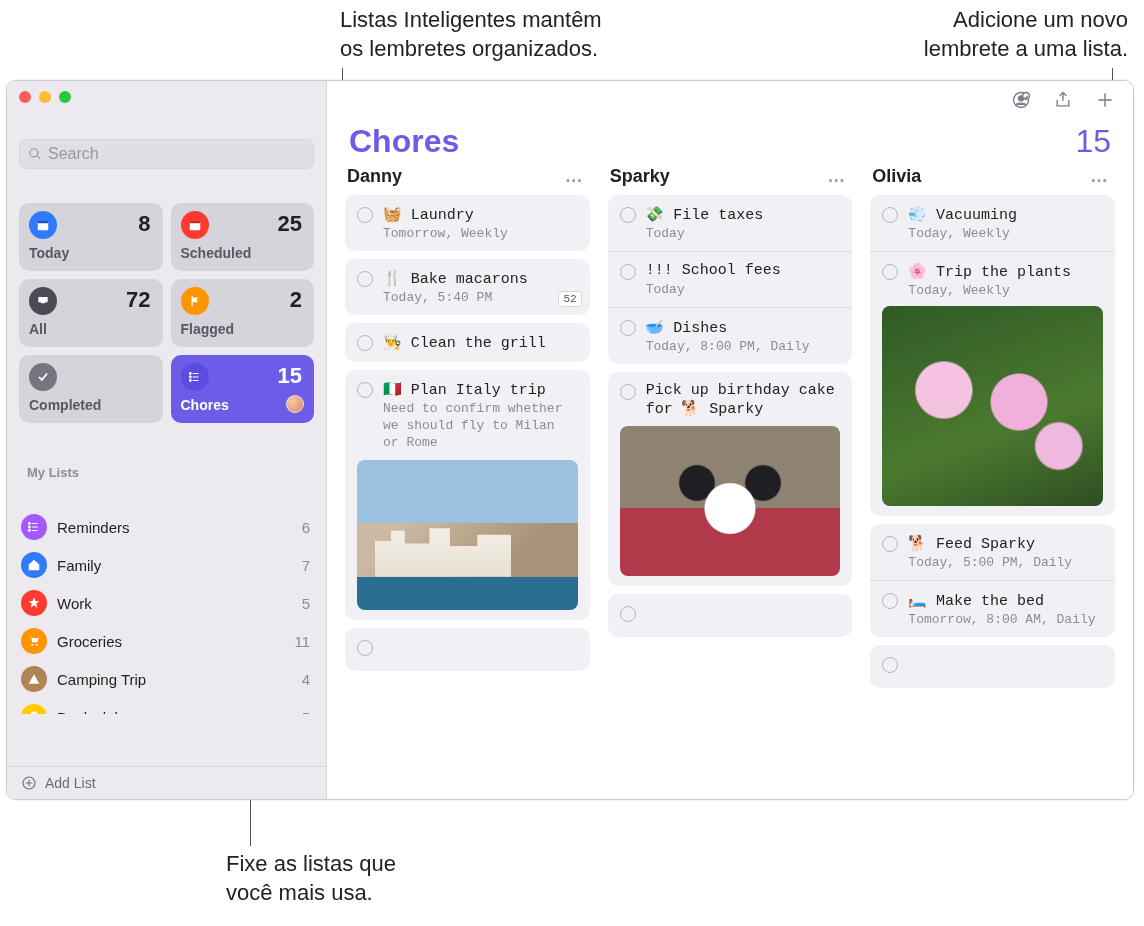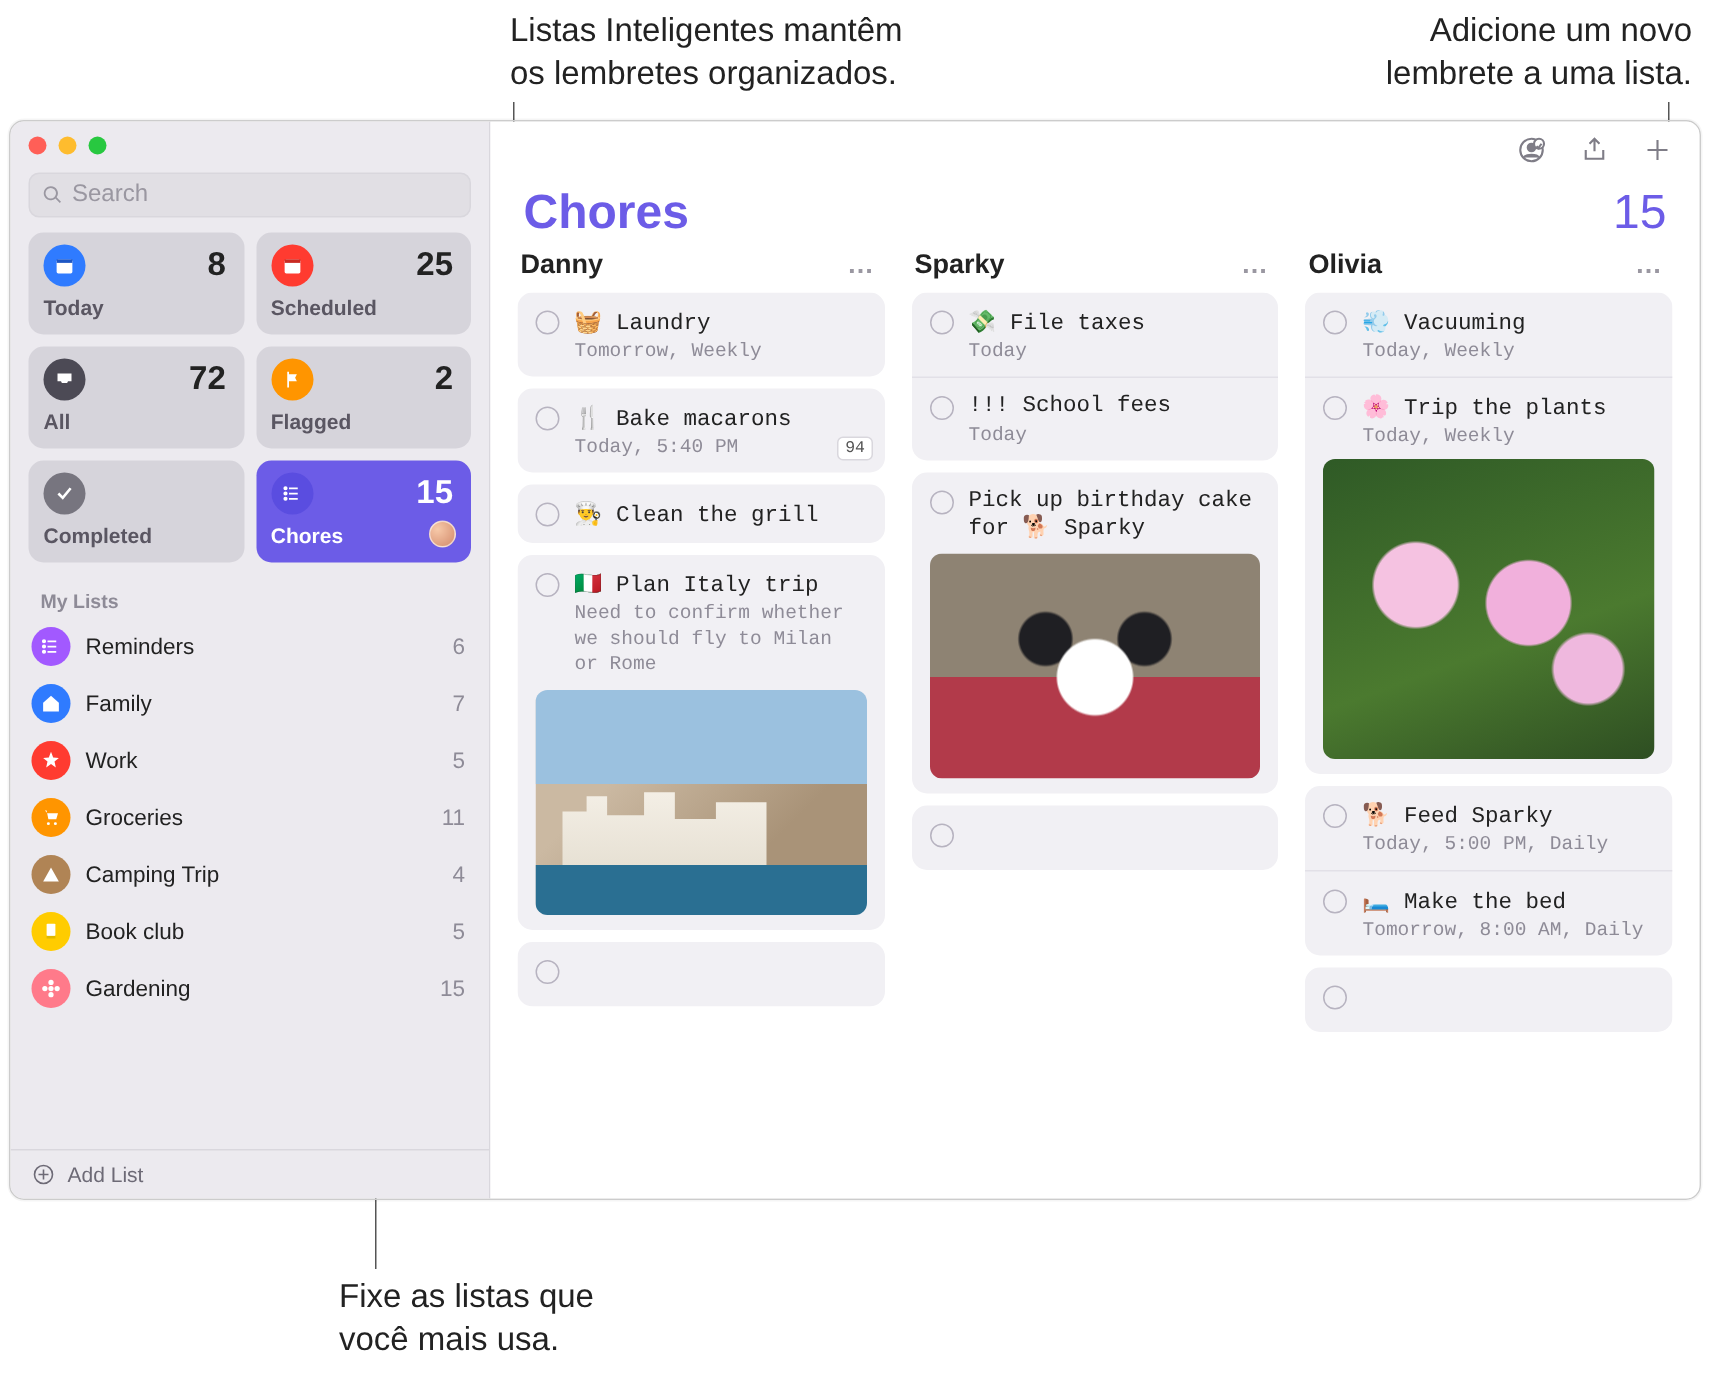--- a/index.html
+++ b/index.html
@@ -32,20 +32,21 @@
     overflow: hidden;
     display: flex;
     box-shadow: 0 0 0 1px rgba(0,0,0,.04);
   }
   .sidebar {
     width: 320px;
     background: linear-gradient(#eceaef,#eceaef);
     border-right: 1px solid #d9d7dd;
     display: flex;
     flex-direction: column;
+    gap: 24px;
   }
   .traffic {
     display: flex;
     gap: 8px;
     padding: 10px 12px 6px 12px;
   }
   .dot { width: 12px; height: 12px; border-radius: 50%; }
   .dot.red { background:#ff5f57; } .dot.yellow{background:#febc2e;} .dot.green{background:#28c840;}
   .search {
     margin: 6px 12px 10px 12px;
@@ -418,21 +419,21 @@
                 <span class="task-title">🧺 Laundry</span>
               </div>
               <div class="meta">Tomorrow, Weekly</div>
             </div>
             <div class="card">
               <div class="row">
                 <span class="chk"></span>
                 <span class="task-title">🍴 Bake macarons</span>
               </div>
               <div class="meta">Today, 5:40 PM</div>
-              <span class="corner-badge">94</span>
+              <span class="corner-badge">52</span>
             </div>
             <div class="card">
               <div class="row">
                 <span class="chk"></span>
                 <span class="task-title">👨‍🍳 Clean the grill</span>
               </div>
             </div>
             <div class="card">
               <div class="row">
                 <span class="chk"></span>
@@ -458,20 +459,27 @@
                 </div>
                 <div class="meta">Today</div>
               </div>
               <div class="sub">
                 <div class="row">
                   <span class="chk"></span>
                   <span class="task-title">!!! School fees</span>
                 </div>
                 <div class="meta">Today</div>
               </div>
+              <div class="sub">
+                <div class="row">
+                  <span class="chk"></span>
+                  <span class="task-title">🥣 Dishes</span>
+                </div>
+                <div class="meta">Today, 8:00 PM, Daily</div>
+              </div>
             </div>
             <div class="card">
               <div class="row">
                 <span class="chk"></span>
                 <span class="task-title">Pick up birthday cake for 🐕 Sparky</span>
               </div>
               <div class="thumb dog"></div>
             </div>
             <div class="empty-card"><span class="chk"></span></div>
           </div>

